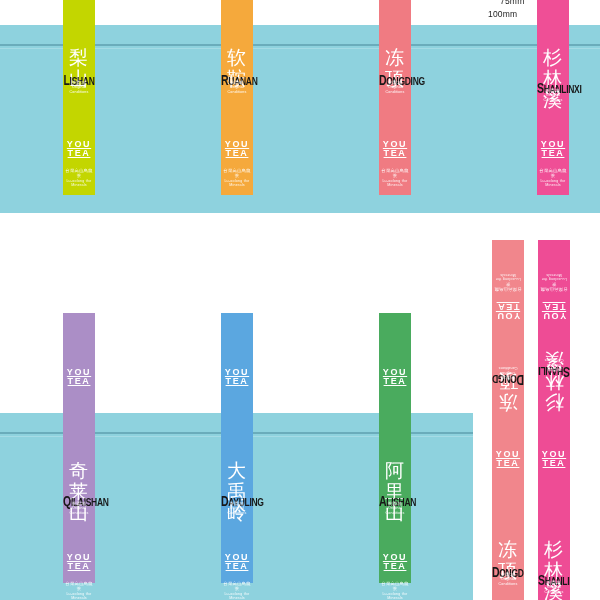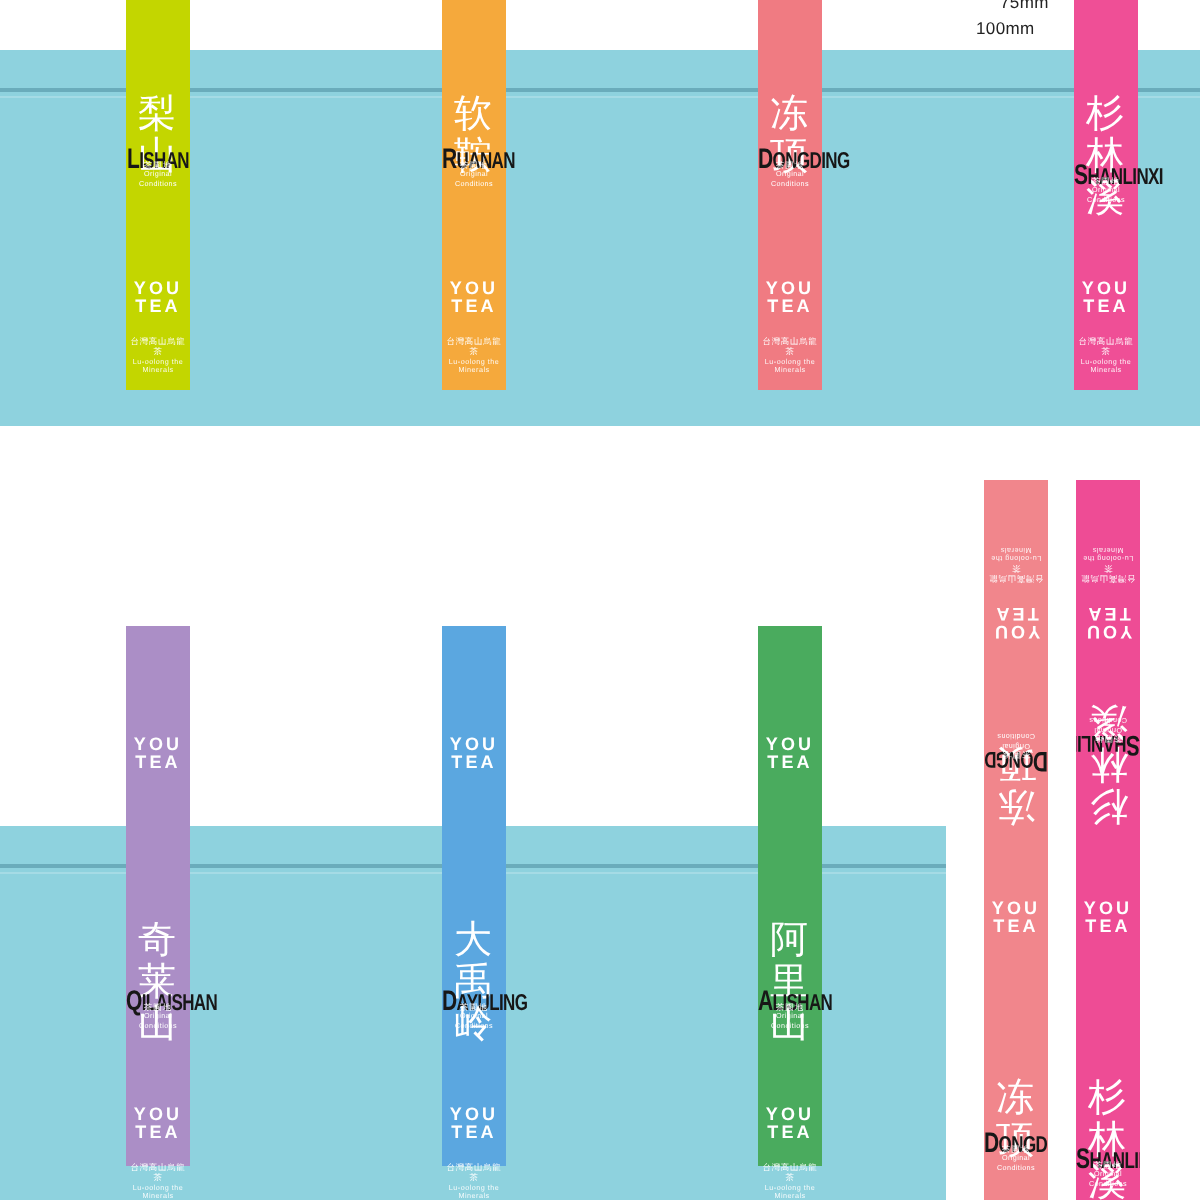--- a/index.html
+++ b/index.html
@@ -18,21 +18,21 @@
   .bag-seam{position:absolute;left:0;width:100%;height:2px;background:#6aacbb;}
   .bag-seam.s2{background:#a5dbe5;height:1px;}
 
   
   .strip{position:absolute;top:0;display:flex;flex-direction:column;align-items:center;}
   .strip-inner{position:relative;width:100%;height:100%;}
 
   
   .brand{position:absolute;left:0;width:100%;text-align:center;color:#ffffff;
          font-weight:bold;letter-spacing:1.6px;line-height:1.05;font-size:9px;}
-  .brand .b1,.brand .b2{display:block;}
+  .brand .b1,.brand .b2{display:block;text-decoration:underline;}
 
   
   .tagline{position:absolute;left:0;width:100%;text-align:center;color:#ffffff;line-height:1.25;}
   .tagline .tl-cn{display:block;font-size:4.2px;letter-spacing:.4px;}
   .tagline .tl-en{display:block;font-size:3.6px;letter-spacing:.25px;opacity:.92;}
 
   
   .namewrap{position:absolute;left:0;width:100%;height:78px;}
   .cjk{position:absolute;color:#ffffff;font-family:"DejaVu Sans",sans-serif;
        font-size:19px;line-height:1;font-weight:400;}

